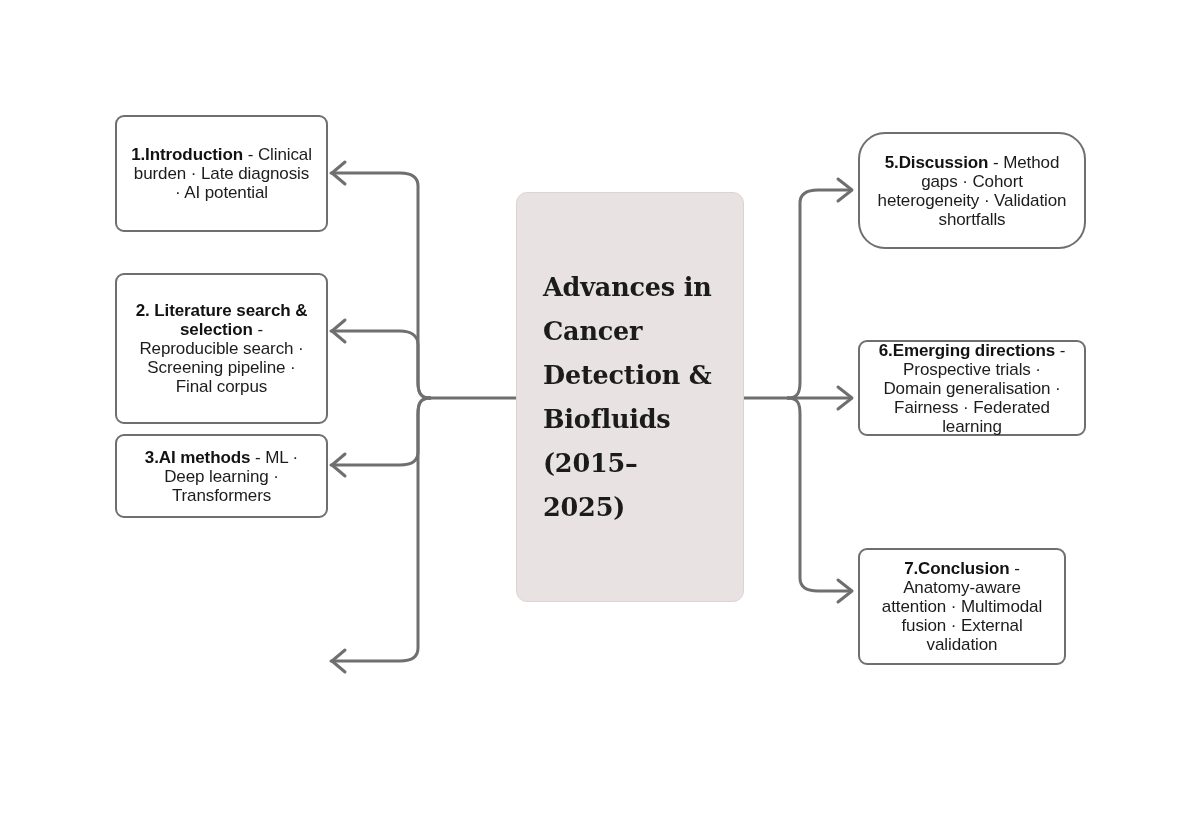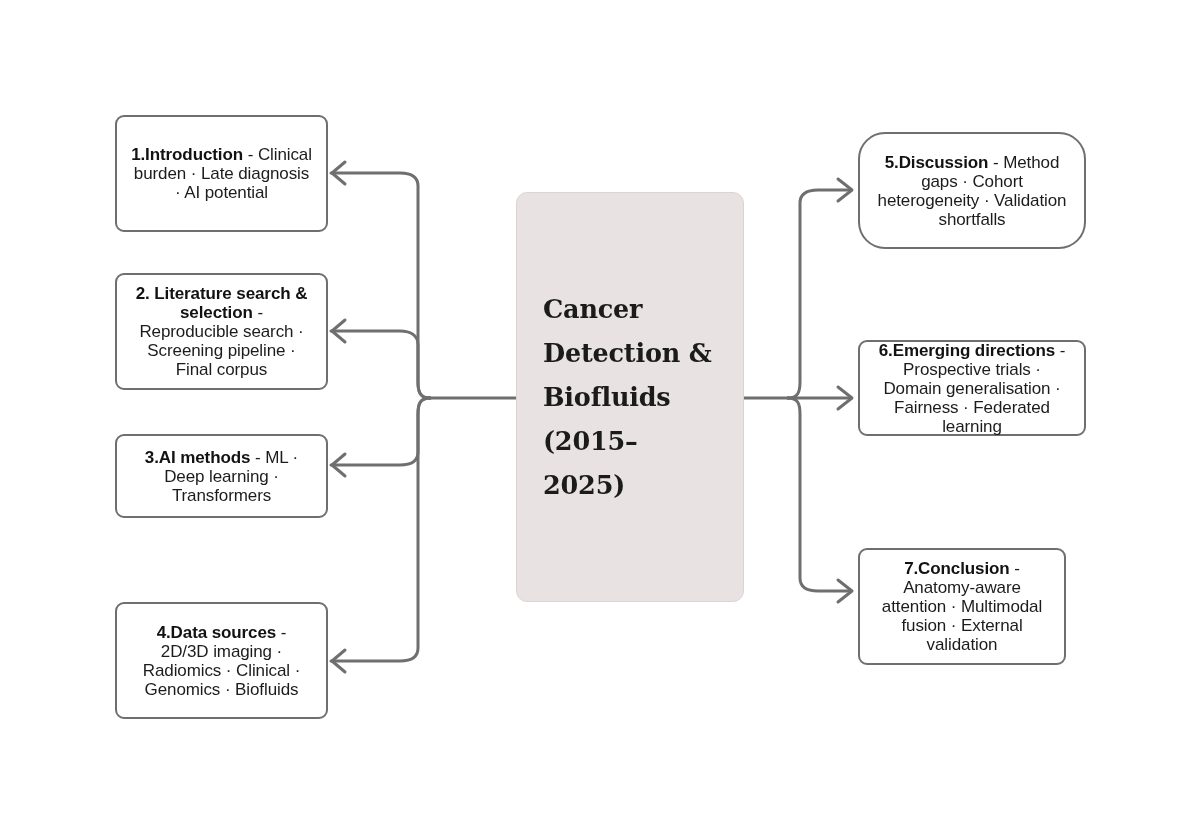--- a/index.html
+++ b/index.html
@@ -94,50 +94,46 @@
       <path d="M 788 398 C 798 398 800 404 800 414 L 800 578 C 800 588 808 591 818 591 L 851 591"></path>
 
       <path d="M 838 179 L 852 190 L 838 201"></path>
       <path d="M 838 387 L 852 398 L 838 409"></path>
       <path d="M 838 580 L 852 591 L 838 602"></path>
     </g>
   </svg>
 
   <div class="node center" style="left:516px; top:192px; width:228px; height:410px;">
     <div class="center-text">
+      <div>Advances in</div>
       <div>Cancer</div>
       <div>Detection &amp;</div>
       <div>Biofluids</div>
       <div>(2015–2025)</div>
     </div>
   </div>
 
   <div class="node leaf" style="left:115px; top:115px; width:213px; height:117px;">
     <div class="leaf-text">
       <b>1.Introduction</b><span> - </span><span>Clinical burden · Late diagnosis · AI potential</span>
     </div>
   </div>
 
-  <div class="node leaf" style="left:115px; top:273px; width:213px; height:117px;">
+  <div class="node leaf" style="left:115px; top:273px; width:213px; height:151px;">
     <div class="leaf-text">
       <b>2. Literature search &amp; selection</b><span> - </span><span>Reproducible search · Screening pipeline · Final corpus</span>
     </div>
   </div>
 
   <div class="node leaf" style="left:115px; top:434px; width:213px; height:84px;">
     <div class="leaf-text">
       <b>3.AI methods</b><span> - </span><span>ML · Deep learning · Transformers</span>
     </div>
   </div>
 
-  <div class="node leaf" style="left:115px; top:602px; width:213px; height:117px;">
-    <div class="leaf-text">
-      <b>4.Data sources</b><span> - </span><span>2D/3D imaging · Radiomics · Clinical · Genomics · Biofluids</span>
-    </div>
-  </div>
 
   <div class="node leaf" style="left:858px; top:132px; width:228px; height:117px;border-radius:27px;">
     <div class="leaf-text">
       <b>5.Discussion</b><span> - </span><span>Method gaps · Cohort heterogeneity · Validation shortfalls</span>
     </div>
   </div>
 
   <div class="node leaf" style="left:858px; top:340px; width:228px; height:96px;">
     <div class="leaf-text">
       <b>6.Emerging directions</b><span> - </span><span>Prospective trials · Domain generalisation · Fairness · Federated learning</span>

